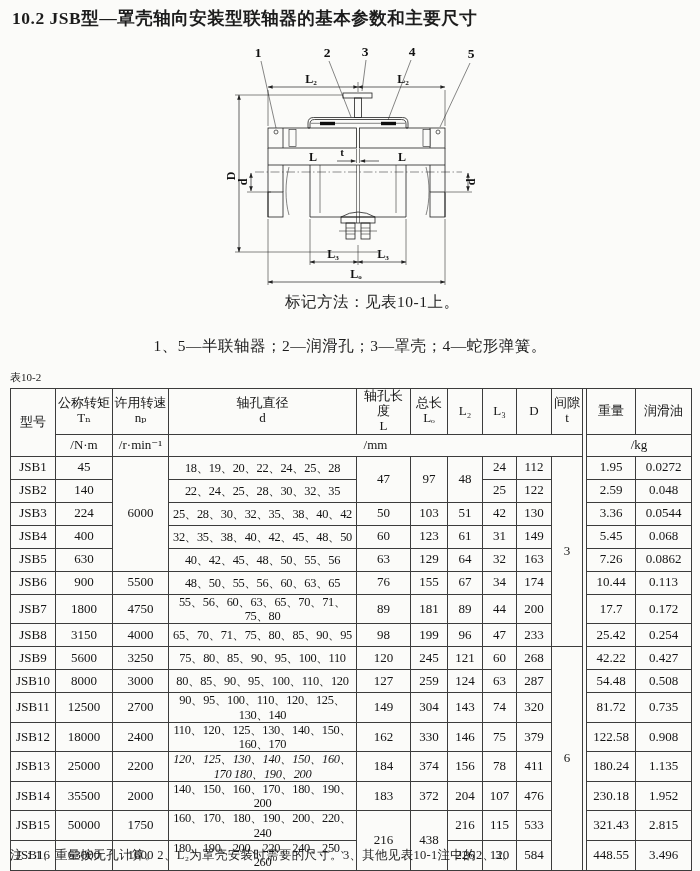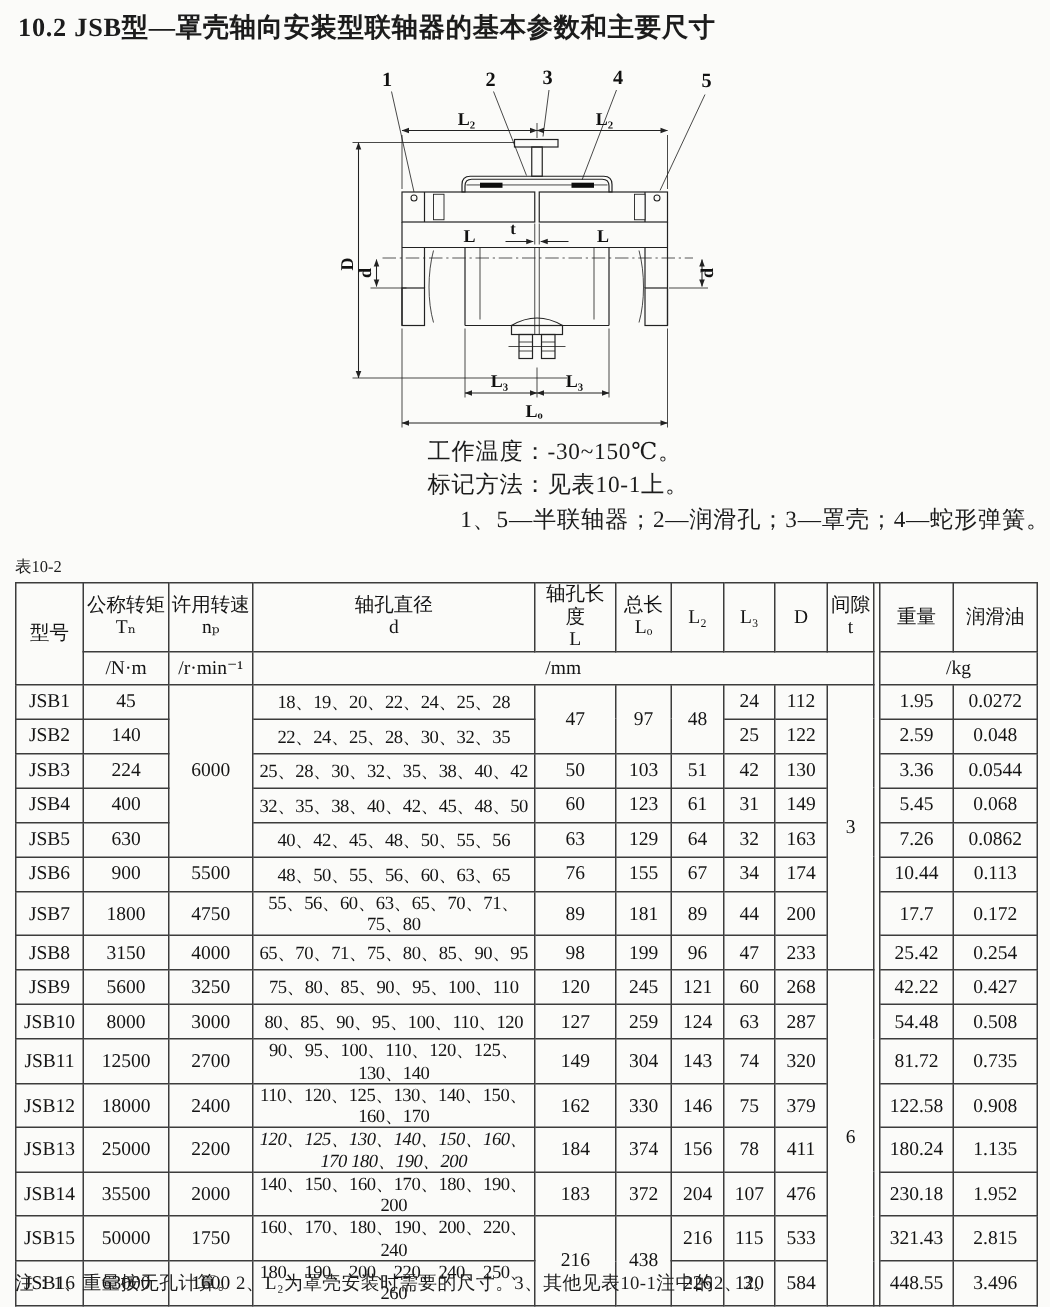--- a/index.html
+++ b/index.html
@@ -11,21 +11,21 @@
   .title{position:absolute;top:6px;left:12px;font-size:17.5px;font-weight:700;letter-spacing:.5px;margin:0;}
   .fig{position:absolute;left:225px;top:45px;width:270px;height:245px;}
   .fig .thin{stroke:#222;stroke-width:.8;fill:none;}
   .fig .fine{stroke:#222;stroke-width:.55;fill:none;}
   .fig .dim{stroke:#222;stroke-width:.7;fill:none;}
   .fig text{fill:#111;}
   .dimtxt{font:bold 12px "Liberation Serif",serif;}
   .dimtxt-s{font:bold 11px "Liberation Serif",serif;}
   .callout{font:bold 13.5px "Liberation Serif",serif;}
   .spec{position:absolute;top:291px;left:285px;font-size:15.5px;line-height:22px;letter-spacing:.5px;}
-  .caption{position:absolute;top:336px;left:0;width:700px;text-align:right;font-size:15.5px;letter-spacing:.5px;}
+  .caption{position:absolute;top:336px;left:0;width:700px;text-align:center;font-size:15.5px;letter-spacing:.5px;}
   .tlabel{position:absolute;top:370px;left:10px;font-size:11px;}
   table.spec-table{
     position:absolute;top:388px;left:10px;width:681px;
     border-collapse:collapse;table-layout:fixed;
     font-size:13px;color:#141414;
   }
   table.spec-table td{
     border:1px solid #3c3c3c;text-align:center;vertical-align:middle;
     padding:0 1px;line-height:1.15;overflow:hidden;
   }
@@ -172,21 +172,20 @@
 
     <g>
       <line class="fine" x1="43" y1="174" x2="43" y2="240"></line>
       <line class="fine" x1="220" y1="174" x2="220" y2="240"></line>
       <line class="dim" x1="43" y1="237" x2="220" y2="237" marker-start="url(#ar)" marker-end="url(#ar)"></line>
       <text class="dimtxt" x="131" y="233" text-anchor="middle">Lₒ</text>
     </g>
   </svg>
 
   <div class="spec">
-    <div>工作温度：-30~150℃。</div>
     <div>标记方法：见表10-1上。</div>
   </div>
 
   <div class="caption">1、5—半联轴器；2—润滑孔；3—罩壳；4—蛇形弹簧。</div>
 
   <div class="tlabel">表10-2</div>
 
   <table class="spec-table">
     <colgroup>
       <col style="width:45px">

